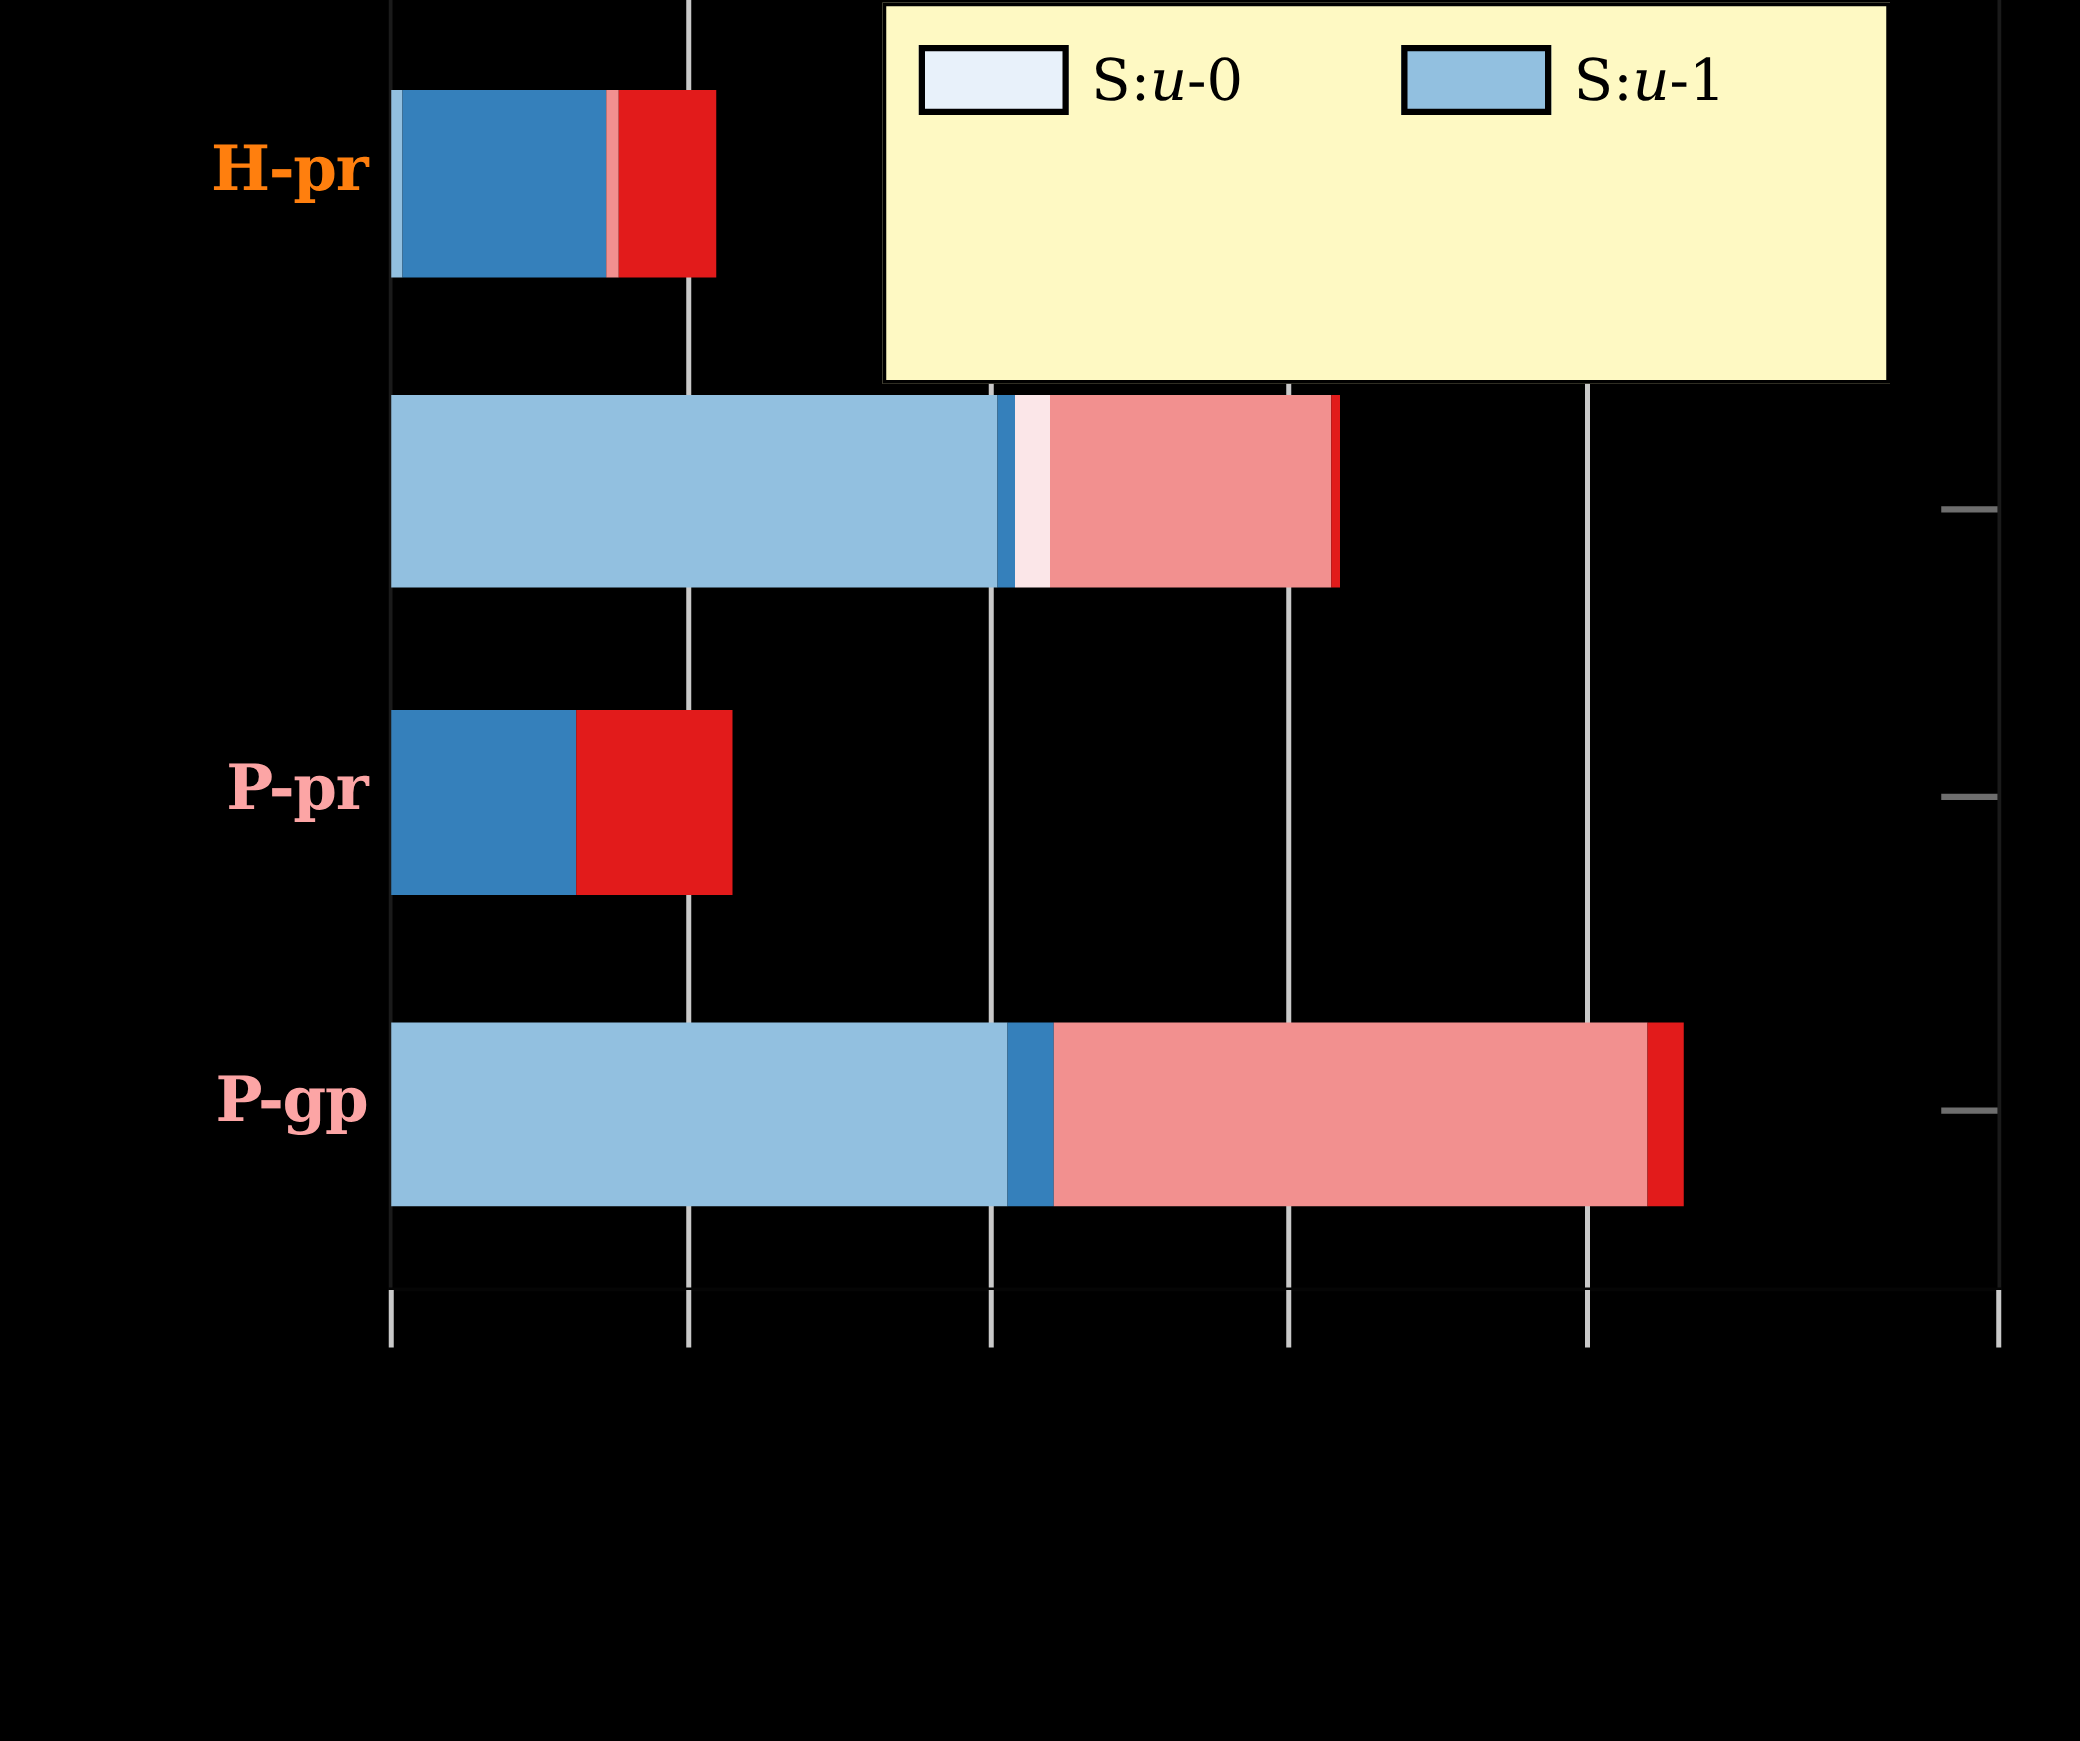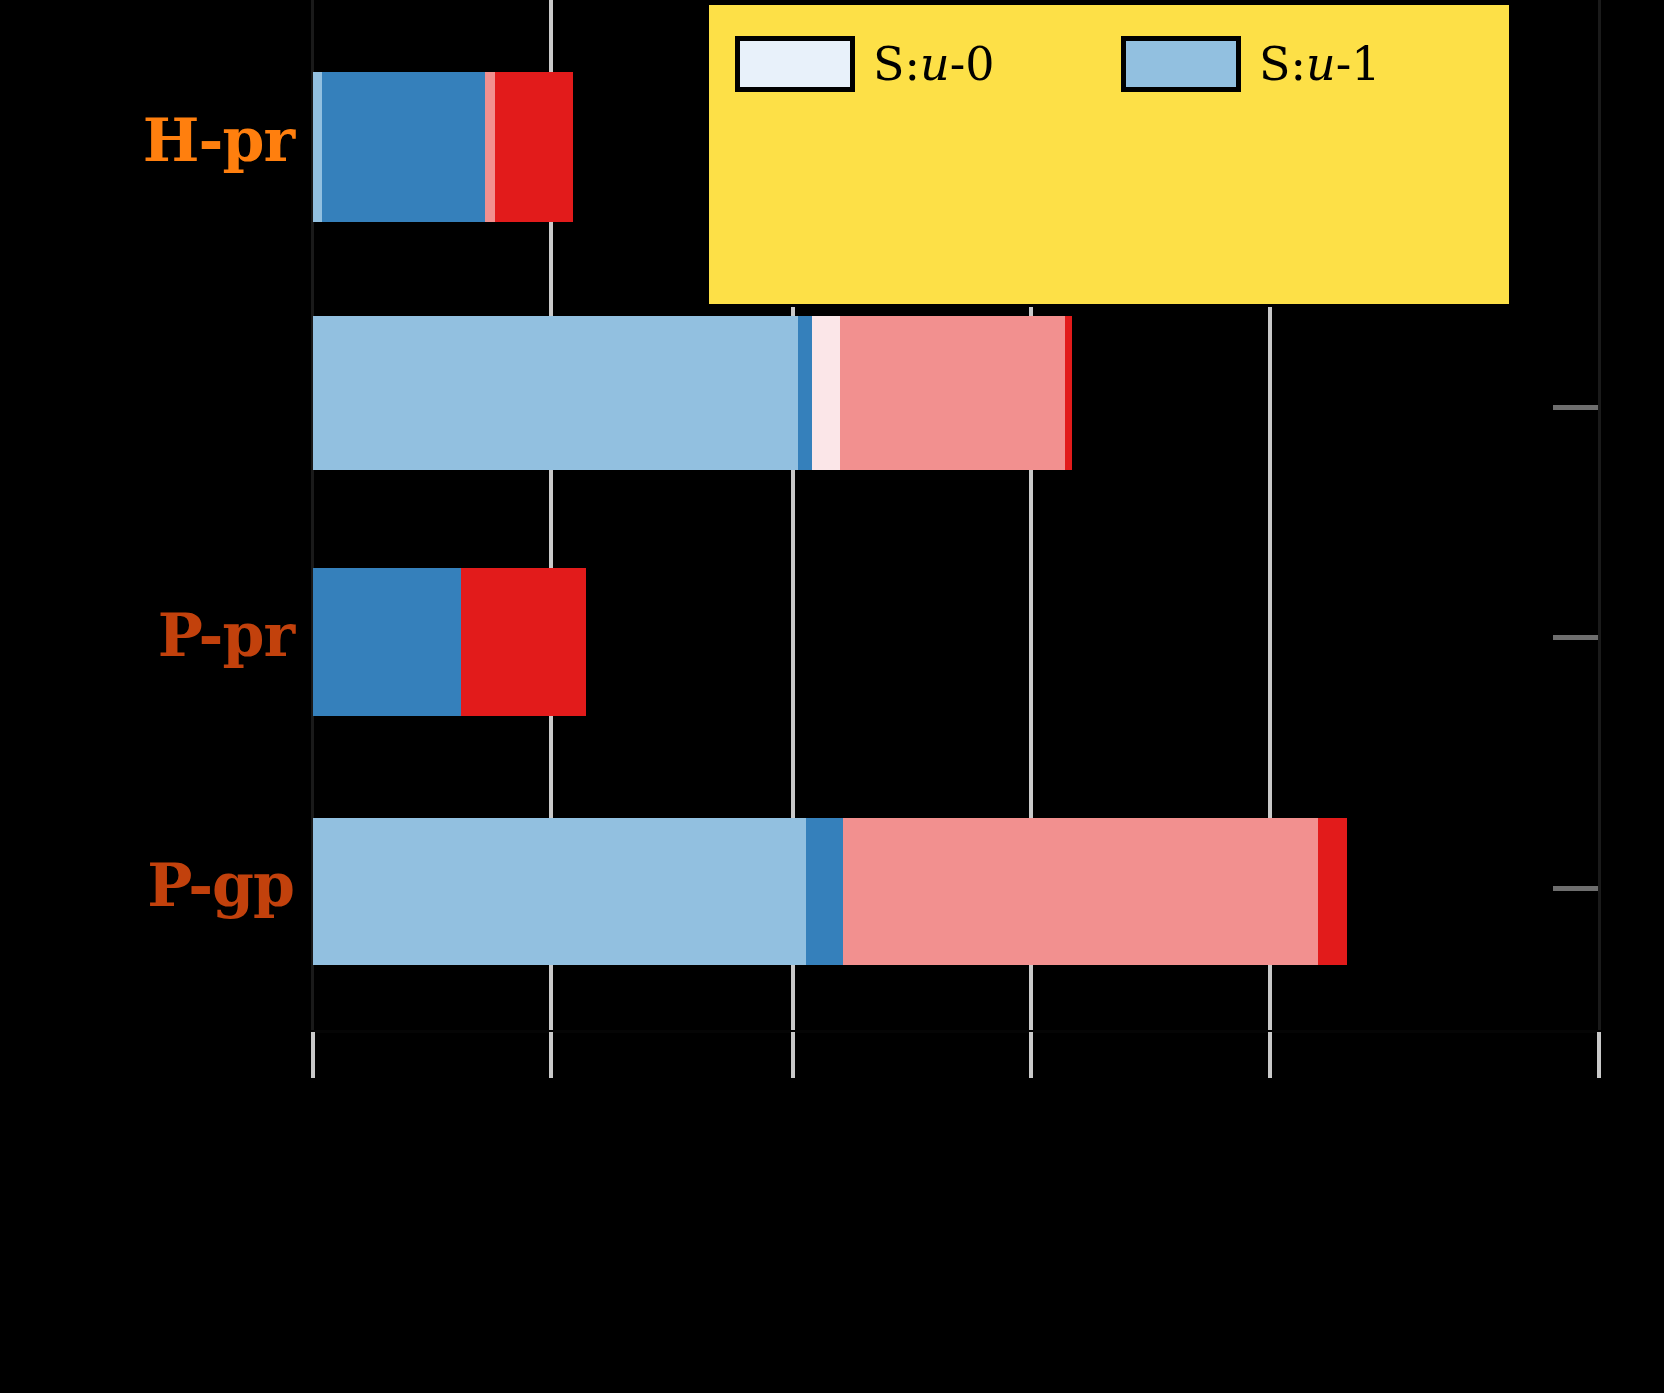--- a/index.html
+++ b/index.html
@@ -12,35 +12,35 @@
   .spine-right{left:1598px;top:0px;width:3px;height:1032px;background:#1a1a1a;}
   .spine-bottom{left:311px;top:1030px;width:1290px;height:3px;background:#050505;}
 
   .gridline{position:absolute;width:4px;background:#c9c9c9;}
   .xtick{position:absolute;width:4px;height:46px;background:#c9c9c9;top:1032px;}
   .ytick{position:absolute;height:5px;width:45px;background:#6e6e6e;left:1553px;}
 
   
   .cat-label{
     position:absolute;right:1370px;
-    font-size:60px;line-height:1;font-weight:700;
+    font-size:50px;line-height:1;font-weight:700;
     font-family:"DejaVu Serif",serif;
     white-space:nowrap;letter-spacing:-1px;
   }
   .cat-H{color:#ff7f0e;}
-  .cat-P{color:#c2410c;}
+  .cat-P{color:#fca5a5;}
 
   
   .bar-row{position:absolute;}
   .seg{position:absolute;top:0;height:100%;}
 
   
   #legend{
     position:absolute;left:706px;top:2px;width:806px;height:305px;
-    background:#fde047;border:3px solid #000;
+    background:#fef9c3;border:3px solid #000;
     box-sizing:border-box;
   }
   .legend-grid{
     position:absolute;left:0;top:0;width:100%;height:100%;
     display:grid;grid-template-columns:1fr 1fr;grid-template-rows:1fr 1fr 1fr;
     align-items:center;padding:14px 10px 14px 26px;box-sizing:border-box;
     column-gap:8px;
   }
   .legend-item{display:flex;align-items:center;gap:18px;}
   .legend-swatch{

